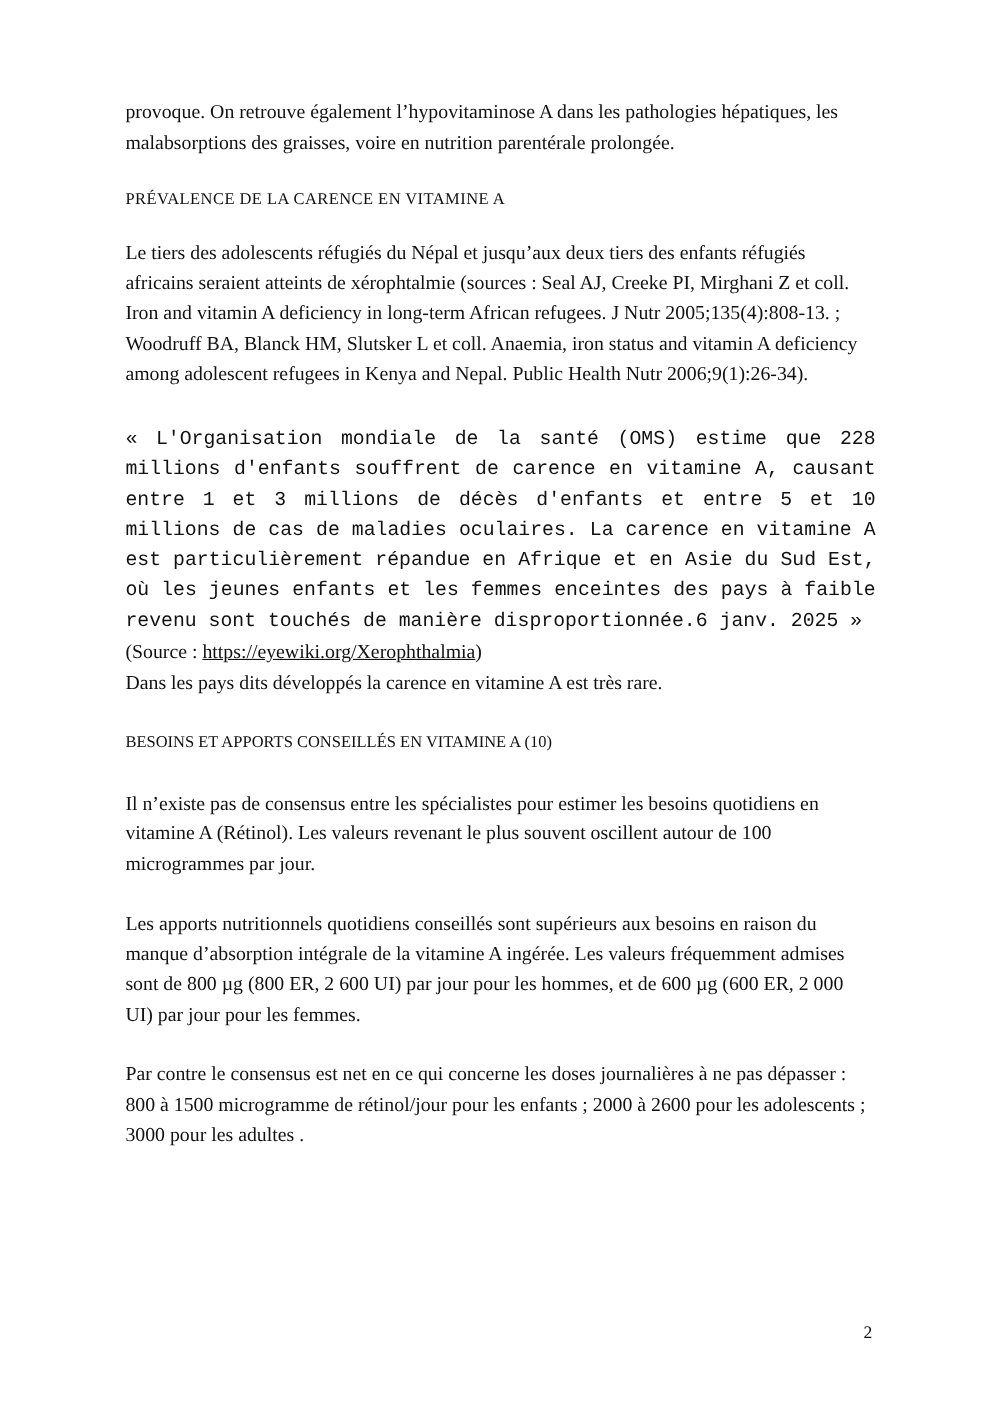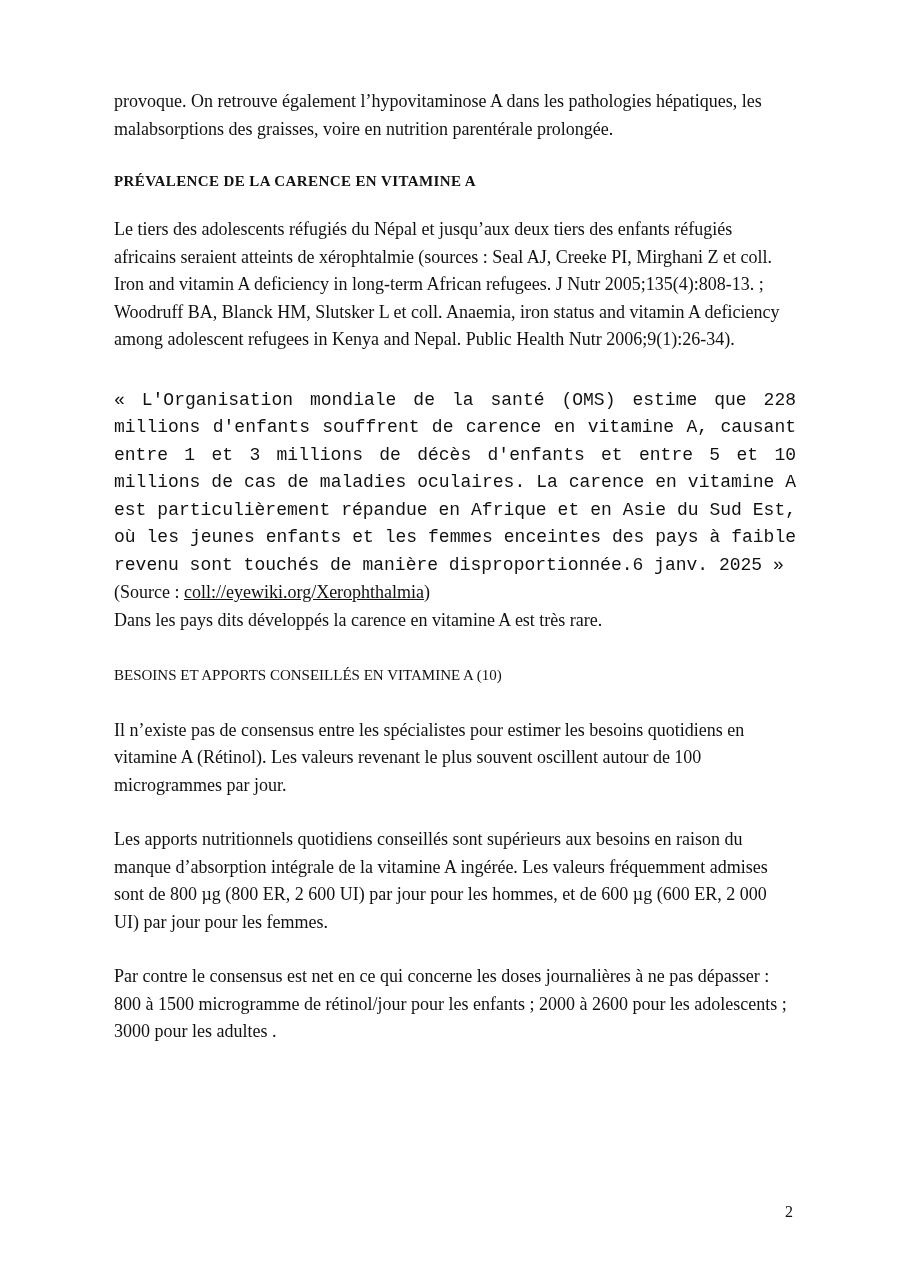--- a/index.html
+++ b/index.html
@@ -18,21 +18,21 @@
     font-family: "Liberation Serif", "DejaVu Serif", serif;
     font-size: 18px;
     line-height: 27.5px;
     color: #111111;
   }
   .page p {
     margin: 0 0 27px 0;
   }
   .small-heading {
     font-size: 15px;
-    font-weight: bold;
+    font-weight: normal;
     letter-spacing: 0.4px;
     margin: 16px 0 24px 0;
     line-height: 22px;
   }
   .section-heading {
     font-size: 15px;
     font-weight: normal;
     margin: 28px 0 27px 0;
     line-height: 27.5px;
   }
@@ -66,21 +66,21 @@
 <div class="page">
 
   <p>provoque. On retrouve également l’hypovitaminose A dans les pathologies hépatiques, les malabsorptions des graisses, voire en nutrition parentérale prolongée.</p>
 
   <h2 class="small-heading">PRÉVALENCE DE LA CARENCE EN VITAMINE A</h2>
 
   <p>Le tiers des adolescents réfugiés du Népal et jusqu’aux deux tiers des enfants réfugiés africains seraient atteints de xérophtalmie  (sources : Seal AJ, Creeke PI, Mirghani Z et coll. Iron and vitamin A deficiency in long-term African refugees. J Nutr 2005;135(4):808-13. ; Woodruff BA, Blanck HM, Slutsker L et coll. Anaemia, iron status and vitamin A deficiency among adolescent refugees in Kenya and Nepal. Public Health Nutr 2006;9(1):26-34).</p>
 
   <p class="quote tight">« L'Organisation mondiale de la santé (OMS) estime que 228 millions d'enfants souffrent de carence en vitamine A, causant entre 1 et 3 millions de décès d'enfants et entre 5 et 10 millions de cas de maladies oculaires. La carence en vitamine A est particulièrement répandue en Afrique et en Asie du Sud Est, où les jeunes enfants et les femmes enceintes des pays à faible revenu sont touchés de manière disproportionnée.6 janv. 2025 »</p>
 
-  <p class="tight"><span>(Source : </span><a class="link" href="#">coll://eyewiki.org/Xerophthalmia</a><span>)</span></p>
+  <p class="tight"><span>(Source : </span><a class="link" href="#">https://eyewiki.org/Xerophthalmia</a><span>)</span></p>
 
   <p class="after-block">Dans les pays dits développés la carence en vitamine A est très rare.</p>
 
   <h2 class="section-heading">BESOINS ET APPORTS CONSEILLÉS EN VITAMINE A (10)</h2>
 
   <p>Il n’existe pas de consensus entre les spécialistes pour  estimer les besoins quotidiens en vitamine A (Rétinol). Les valeurs revenant le plus souvent oscillent autour de 100 microgrammes par jour.</p>
 
   <p>Les apports nutritionnels quotidiens conseillés sont supérieurs aux besoins en raison du manque d’absorption intégrale de la vitamine A ingérée. Les valeurs fréquemment admises sont de 800 µg (800 ER, 2 600 UI) par jour pour les hommes, et de 600 µg (600 ER, 2 000 UI) par jour pour les femmes.</p>
 
   <p>Par contre le consensus est net en ce qui concerne les doses journalières à ne pas dépasser : 800 à 1500 microgramme de rétinol/jour pour les enfants ; 2000 à 2600 pour les adolescents ; 3000 pour les adultes .</p>

